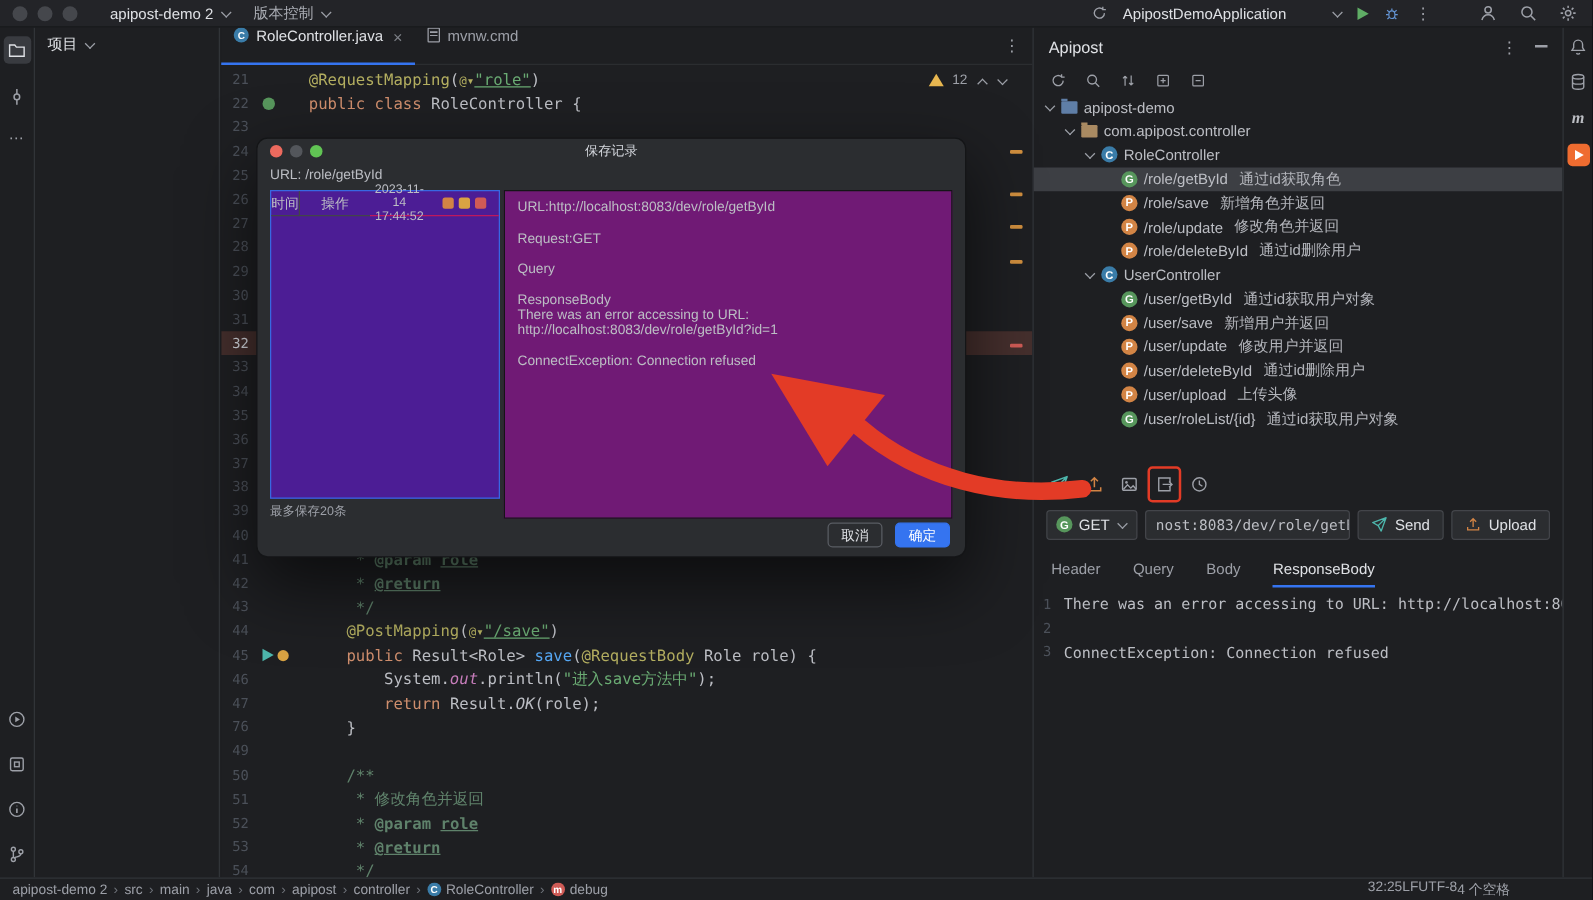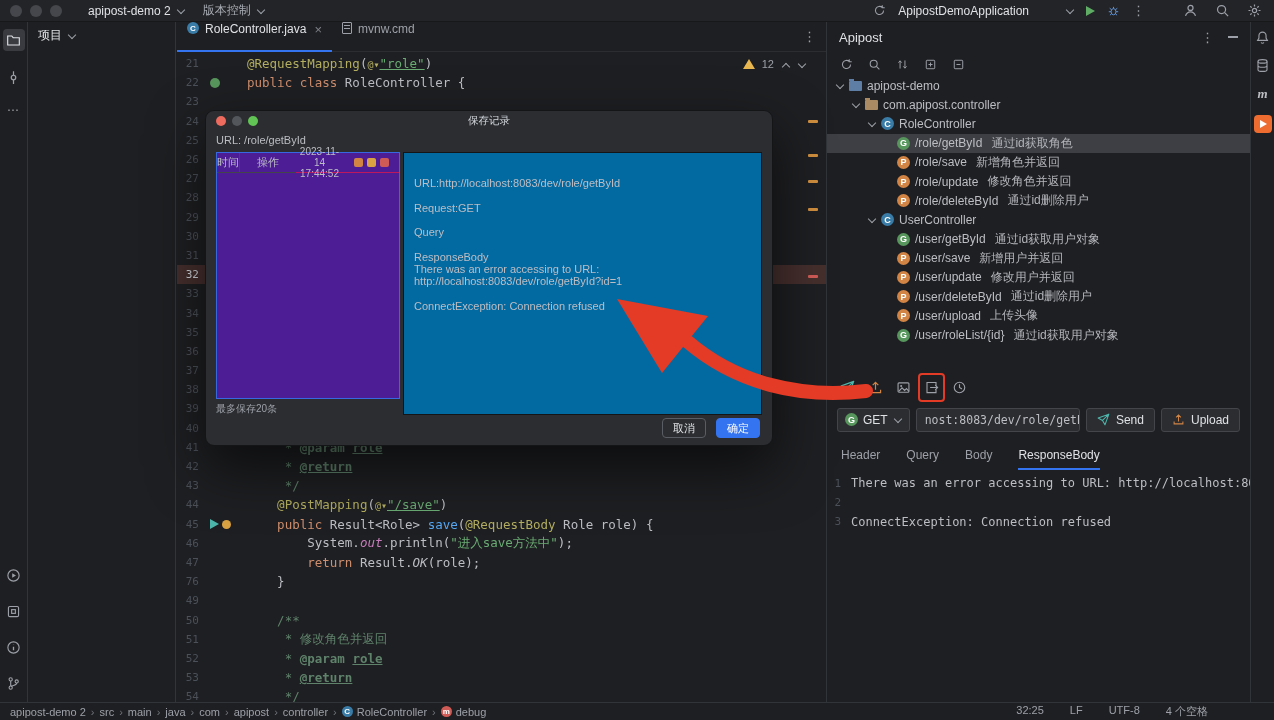--- a/index.html
+++ b/index.html
@@ -146,21 +146,21 @@
   .maven-m{font-family:"Liberation Serif",serif;font-style:italic;font-weight:bold;color:#bcbec4;font-size:13px;}
   .ap-plug{width:18px;height:18px;border-radius:4px;background:#ef6c30;display:flex;align-items:center;justify-content:center;}
   .ap-plug::before{content:'';width:0;height:0;border-left:7px solid #fff;border-top:4px solid transparent;border-bottom:4px solid transparent;margin-left:2px;}
 
   
   .statusbar{position:absolute;left:0;right:0;bottom:0;height:18px;background:#1e1f22;border-top:1px solid #313438;
     display:flex;align-items:center;font-size:11px;color:#9da0a8;padding:0 10px;z-index:6;}
   .crumbs{display:flex;align-items:center;gap:5px;white-space:nowrap;overflow:hidden;}
   .crumb{display:inline-flex;align-items:center;gap:4px;}
   .sep{color:#6f737a;}
-  .sb-right{margin-left:auto;display:flex;gap:26px;padding-right:56px;}
+  .sb-right{margin-left:auto;display:flex;padding-right:56px;}
 
   
   .dialog{position:absolute;left:205px;top:110px;width:568px;height:336px;background:#2b2d30;
     border:1px solid #141517;border-radius:9px;box-shadow:0 22px 55px rgba(0,0,0,.6);
     z-index:20;display:flex;flex-direction:column;}
   .dlg-title{height:20px;position:relative;display:flex;align-items:center;justify-content:center;
     font-size:10.5px;color:#d5d8de;}
   .dl-traffic{position:absolute;left:10px;top:5px;display:flex;gap:6px;}
   .dl-dot{width:10px;height:10px;border-radius:50%;}
   .dl-red{background:#ec6a5e;} .dl-gray{background:#53565b;} .dl-green{background:#61c454;}
@@ -171,21 +171,21 @@
   .dhead{height:20px;display:flex;border-bottom:1px solid #43454a;font-size:11px;color:#bcbec4;flex:none;}
   .dhead span{display:flex;align-items:center;justify-content:center;}
   .dh-time{flex:1;border-right:1px solid #43454a;}
   .dh-op{width:56px;}
   .drow{height:20px;display:flex;border-bottom:1px solid #be185d;flex:none;align-items:center;justify-content:center;}
   .dtime{flex:1;text-align:center;font-size:10px;color:#bcbec4;}
   .dops{width:56px;display:flex;justify-content:center;gap:4px;}
   .dop{width:9px;height:9px;border-radius:2px;}
   .dop0{background:#d28445;} .dop1{background:#d9a343;} .dop2{background:#cf5b56;}
   .dlg-note{height:16px;font-size:10px;color:#9da0a8;padding-top:3px;flex:none;}
-  .dlg-detail{flex:1;background:#0369a1;border:1px solid #141517;padding:24px 10px;overflow:hidden;}
+  .dlg-detail{flex:1;background:#701a75;border:1px solid #141517;padding:7px 10px;overflow:hidden;}
   .dline{font-size:11px;line-height:12.3px;color:#bcbec4;white-space:pre;min-height:12.3px;}
   .dlg-footer{height:30px;flex:none;display:flex;align-items:center;justify-content:flex-end;gap:10px;padding:0 12px 4px;margin-left:29px;}
   .dbtn{min-width:42px;height:20px;display:flex;align-items:center;justify-content:center;padding:0 10px;
     font-size:11px;border-radius:4px;}
   .dbtn-cancel{background:#2b2d30;border:1px solid #5a5d63;color:#dfe1e5;}
   .dbtn-ok{background:#3574f0;border:1px solid #3574f0;color:#fff;}
 
   
   .overlay{position:absolute;left:0;top:0;width:1274px;height:720px;pointer-events:none;z-index:30;}
 </style>

